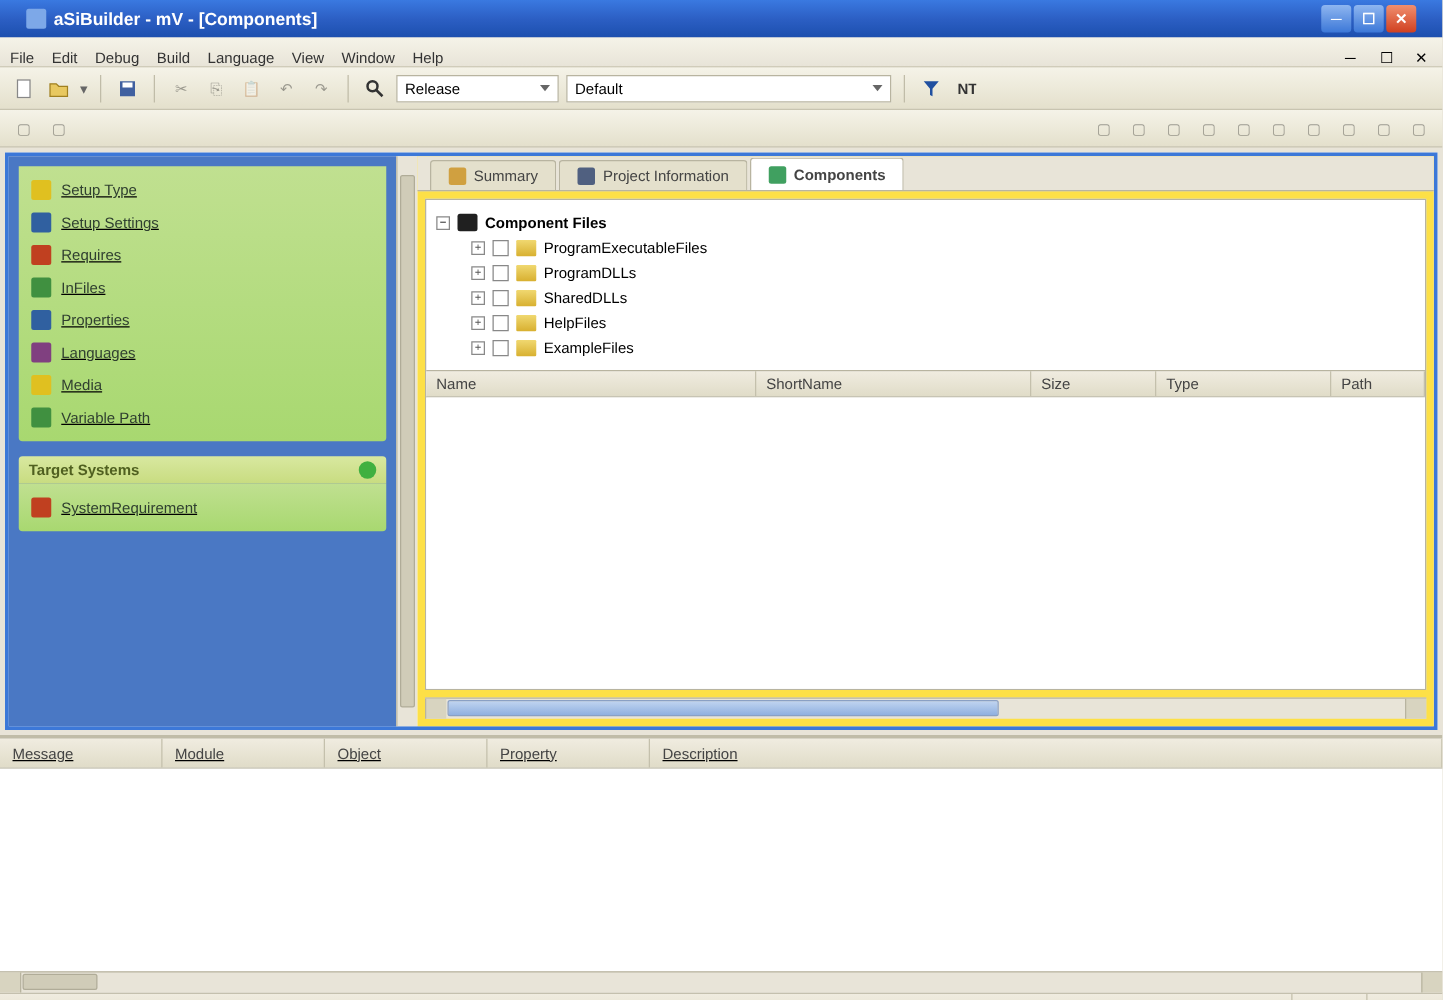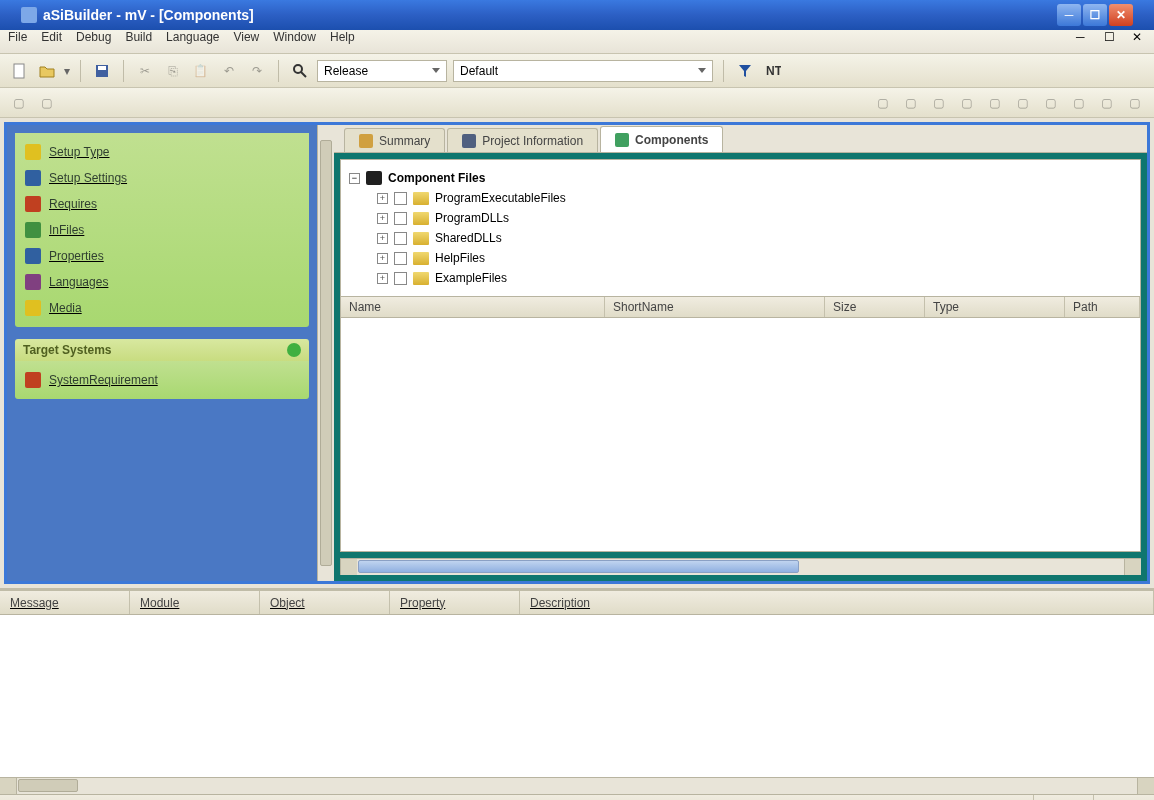--- a/index.html
+++ b/index.html
@@ -7,21 +7,21 @@
 
 
 .titlebar { height: 30px; background: linear-gradient(to bottom, #3a79e0 0%, #2c5fc4 50%, #1c4fae 100%); display: flex; align-items: center; padding: 0 21px; color: #fff; }
 .titlebar .icon { width: 16px; height: 16px; background: #7da8e8; margin-right: 6px; border-radius: 2px; }
 .titlebar .title { flex: 1; font-weight: bold; font-size: 14px; }
 .titlebar .ctrl { display: flex; gap: 2px; }
 .titlebar .btn { width: 24px; height: 22px; background: linear-gradient(to bottom,#8fb6f0,#3c78d8); border-radius: 3px; display: flex; align-items: center; justify-content: center; color: #fff; font-weight: bold; }
 .titlebar .btn.close { background: linear-gradient(to bottom,#f08f6f,#d04020); }
 
 
-.menubar { height: 24px; background: linear-gradient(to bottom,#f5f3e8,#e8e4d8); display: flex; align-items: flex-start; padding: 0 8px; gap: 14px; border-bottom: 1px solid #c8c4b0; }
+.menubar { height: 24px; background: linear-gradient(to bottom,#f5f3e8,#e8e4d8); display: flex; align-items: flex-end; padding: 0 8px; gap: 14px; border-bottom: 1px solid #c8c4b0; }
 .menubar .item { color: #333; cursor: default; }
 .menubar .spacer { flex: 1; }
 .menubar .mdi { width: 14px; height: 14px; display: inline-block; }
 
 
 .toolbar { height: 34px; background: linear-gradient(to bottom,#f5f3e8,#e4e0cc); display: flex; align-items: center; padding: 0 8px; gap: 6px; border-bottom: 1px solid #c8c4b0; }
 .toolbar .sep { width: 1px; height: 22px; background: #c0bca8; margin: 0 4px; }
 .tbtn { width: 22px; height: 22px; display: flex; align-items: center; justify-content: center; border-radius: 2px; }
 .tbtn.disabled { opacity: 0.35; }
 .combo { height: 22px; background: #fff; border: 1px solid #b8b4a0; display: flex; align-items: center; padding: 0 6px; gap: 6px; }
@@ -44,21 +44,21 @@
 .ic-y { background: #e0c020; }
 .ic-g { background: #409040; }
 .ic-r { background: #c04020; }
 .ic-b { background: #3060a0; }
 .ic-p { background: #804080; }
 
 .vscroll { width: 17px; background: #e8e4d8; border-left: 1px solid #b8b4a0; display: flex; flex-direction: column; }
 .vscroll .thumb { flex: 1; background: #d0ccb8; margin: 15px 2px; border: 1px solid #b0ac98; border-radius: 2px; }
 
 
-.content { flex: 1; display: flex; flex-direction: column; background: #0f766e; }
+.content { flex: 1; display: flex; flex-direction: column; background: #fde047; }
 .tabs { height: 28px; display: flex; align-items: flex-end; padding: 0 10px; gap: 2px; background: #e8e4d8; border-bottom: 1px solid #b8b4a0; }
 .tab { height: 24px; padding: 0 14px; background: #e4e0cc; border: 1px solid #b8b4a0; border-bottom: none; border-radius: 3px 3px 0 0; display: flex; align-items: center; gap: 6px; color: #444; }
 .tab.active { background: #fff; height: 26px; font-weight: bold; }
 .tab .ti { width: 14px; height: 14px; background: #6080a0; border-radius: 2px; }
 .tab .ti.summ { background: #d0a040; }
 .tab .ti.proj { background: #506080; }
 .tab .ti.comp { background: #40a060; }
 
 .tree-pane { flex: 1; background: #fff; border: 1px solid #b8b4a0; margin: 6px; display: flex; flex-direction: column; }
 .tree { padding: 8px 8px; flex: 0 0 auto; }
@@ -219,20 +219,24 @@
               <div class="ni-icon ic-b"></div>
               <span>Properties</span>
             </div>
           <div class="nav-item">
               <div class="ni-icon ic-p"></div>
               <span>Languages</span>
             </div>
           <div class="nav-item">
               <div class="ni-icon ic-y"></div>
               <span>Media</span>
+            </div>
+          <div class="nav-item">
+              <div class="ni-icon ic-g"></div>
+              <span>Variable Path</span>
             </div>
         </div>
       </div>
       <div class="panel">
         <div class="panel-hdr">
           <span>Target Systems</span>
           <div class="dot"></div>
         </div>
         <div class="panel-body">
           <div class="nav-item">

